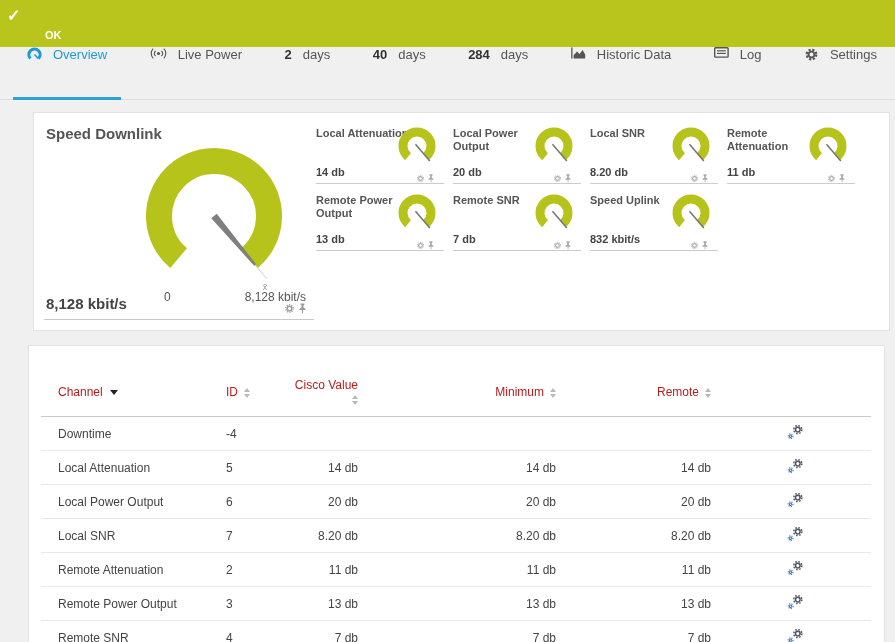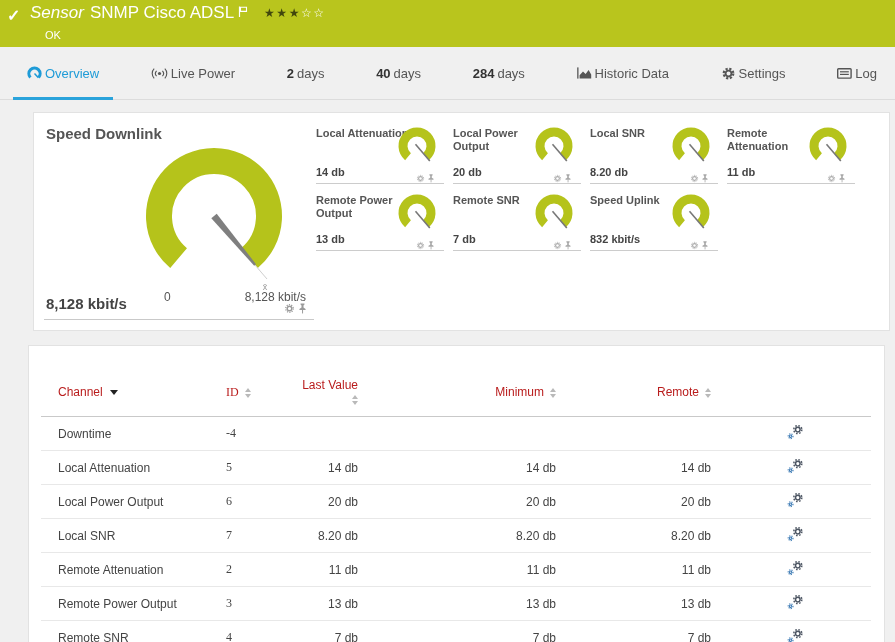--- a/index.html
+++ b/index.html
@@ -11,28 +11,28 @@
   
   .topbar { position:absolute; left:0; top:0; width:895px; height:47px; background:#b9c51d; color:#fff; }
   .topbar .check { position:absolute; left:7px; top:6px; font-size:16px; font-weight:bold; }
   .titleline { position:absolute; left:30px; top:3px; display:flex; align-items:flex-start; }
   .kind { font-size:17px; font-style:italic; margin-right:6px; }
   .sensor-title { font-size:17px; }
   .flagwrap { margin-left:4px; margin-top:1px; }
   .stars { margin-left:16px; margin-top:3px; font-size:12px; letter-spacing:1.5px; }
   .stars .filled { color:#41470d; }
   .stars .empty { color:#ffffff; }
-  .okline { position:absolute; left:45px; top:29px; font-size:11px; font-weight:normal; }
+  .okline { position:absolute; left:45px; top:29px; font-size:11px; font-weight:bold; }
   
   .tabbar {
     position:absolute; left:0; top:47px; width:895px; height:53px;
     background:#f0f0f0; border-bottom:1px solid #dcdcdc;
     display:flex; justify-content:space-between; align-items:stretch; padding:0 4px 0 13px;
   }
-  .tab { position:relative; display:flex; align-items:center; gap:3px; padding:0 14px; font-size:13px; color:#555; cursor:pointer; white-space:nowrap; }
+  .tab { position:relative; display:flex; align-items:flex-start; gap:11px; padding:0 14px; font-size:13px; color:#555; cursor:pointer; white-space:nowrap; }
   .tab .num { font-weight:bold; color:#333; }
   .tab.active { color:#1e9bd7; }
   .tab.active .underline { position:absolute; left:0; right:0; bottom:-1px; height:3px; background:#2aa3db; }
   .tab svg { flex:0 0 auto; }
   
   .panel { position:absolute; background:#fff; border:1px solid #e2e2e2; }
   .panel-gauges { left:33px; top:112px; width:857px; height:219px; }
   .panel-table  { left:28px; top:345px; width:857px; height:312px; }
   
   .mg { position:absolute; left:0; top:0; width:282px; height:100%; }
@@ -49,47 +49,34 @@
   .mini-title { position:absolute; left:0; top:2px; width:94px; font-size:11px; font-weight:bold; color:#555; line-height:1.15; }
   .mini-svg { position:absolute; right:13px; top:1px; }
   .mini-value { position:absolute; left:0; top:41px; font-size:11px; font-weight:bold; color:#444; }
   .mini-line { position:absolute; left:0; top:58px; width:128px; border-top:1px solid #cccccc; }
   .mini-icons { position:absolute; left:100px; top:49px; display:flex; gap:2px; }
   
   table.channels { border-collapse:collapse; margin:26px 0 0 12px; width:830px; font-size:12px; color:#444; table-layout:fixed; }
   table.channels th { font-weight:normal; color:#b91c1c; text-align:left; padding:6px 0 10px; border-bottom:1px solid #c9c9c9; cursor:pointer; }
   table.channels td { border-bottom:1px solid #e8e8e8; padding:7px 0; }
   .col-channel { padding-left:17px !important; }
-  .col-id { padding-left:15px !important;font-family:Liberation Serif, serif; }
+  .col-id { padding-left:15px !important; }
   .num-col { text-align:right !important; padding-right:8px !important; }
   .icon-col { text-align:center !important; }
   .sort-stack { display:inline-flex; flex-direction:column; margin-left:6px; vertical-align:middle; }
   .tri-up { width:0; height:0; border-left:3.5px solid transparent; border-right:3.5px solid transparent; border-bottom:4px solid #b9b9b9; margin-bottom:2px; }
   .tri-dn { width:0; height:0; border-left:3.5px solid transparent; border-right:3.5px solid transparent; border-top:4px solid #b9b9b9; }
   .tri-active { display:inline-block; width:0; height:0; border-left:4px solid transparent; border-right:4px solid transparent; border-top:5px solid #222; margin-left:7px; vertical-align:middle; }
   .gear-pin svg { vertical-align:top; }
 </style>
 </head>
 <body>
 
 <div class="topbar">
   <span class="check">✓</span>
-  <div class="titleline">
-    <span class="kind">Sensor</span>
-    <span class="sensor-title">SNMP Cisco ADSL</span>
-    <span class="flagwrap">
-      <svg width="10" height="12" viewBox="0 0 10 12">
-        <line x1="1.5" y1="0.5" x2="1.5" y2="11" stroke="#fff" stroke-width="1.2"></line>
-        <path d="M2.5 1.2h6v4.2h-6z" fill="none" stroke="#fff" stroke-width="1.1"></path>
-      </svg>
-    </span>
-    <span class="stars">
-      <span class="filled">★★★</span><span class="empty">☆☆</span>
-    </span>
-  </div>
   <div class="okline">OK</div>
 </div>
 
 <div class="tabbar">
   <div class="tab active">
     <svg width="15" height="15" viewBox="0 0 15 15">
       <path d="M3.4 11.5 A5.6 5.6 0 1 1 11.6 11.5" fill="none" stroke="#1e9bd7" stroke-width="3.1"></path>
       <line x1="7.5" y1="7.5" x2="11.4" y2="11.7" stroke="#1e9bd7" stroke-width="1.5"></line>
     </svg>
     <span>Overview</span>
@@ -118,33 +105,33 @@
     <span>days</span>
   </div>
   <div class="tab">
     <svg width="15" height="12" viewBox="0 0 15 12">
       <rect x="0.2" y="0.4" width="1.3" height="11.2" fill="#555"></rect>
       <path d="M2.6 11.4V8.3L6 4.4l2.6 2.7 3-4.1 2.6 4.6v3.8z" fill="#555"></path>
     </svg>
     <span>Historic Data</span>
   </div>
   <div class="tab">
-    <svg width="15" height="15" viewBox="0 0 15 15">
-      <circle cx="7.5" cy="7.5" r="4.8" fill="none" stroke="#555" stroke-width="2.2" stroke-dasharray="2.2 1.6"></circle>
-      <circle cx="7.5" cy="7.5" r="2.9" fill="none" stroke="#555" stroke-width="1.8"></circle>
-    </svg>
-    <span>Settings</span>
-  </div>
-  <div class="tab">
     <svg width="15" height="11" viewBox="0 0 15 11">
       <rect x="0.7" y="0.7" width="13.4" height="9.4" rx="0.8" fill="none" stroke="#555" stroke-width="1.4"></rect>
       <rect x="3" y="3.2" width="8.8" height="1.2" fill="#555"></rect>
       <rect x="3" y="5.8" width="8.8" height="1.2" fill="#555"></rect>
     </svg>
     <span>Log</span>
+  </div>
+  <div class="tab">
+    <svg width="15" height="15" viewBox="0 0 15 15">
+      <circle cx="7.5" cy="7.5" r="4.8" fill="none" stroke="#555" stroke-width="2.2" stroke-dasharray="2.2 1.6"></circle>
+      <circle cx="7.5" cy="7.5" r="2.9" fill="none" stroke="#555" stroke-width="1.8"></circle>
+    </svg>
+    <span>Settings</span>
   </div>
 </div>
 
 <div class="panel panel-gauges">
 
   <div class="mg">
     <div class="mg-title">Speed Downlink</div>
     <svg class="mg-svg" width="170" height="158" viewBox="0 0 170 158">
       <path d="M 49.6 120.1 A 55 55 0 1 1 120.4 120.1" fill="none" stroke="#b5c31b" stroke-width="26"></path>
       <polygon points="87.7,75.7 82.3,80.3 125.2,127.8 127,126.2" fill="#7f7f7f"></polygon>
@@ -321,21 +308,21 @@
         <th class="col-channel">
           <span>Channel</span><span class="tri-active"></span>
         </th>
         <th class="col-id">
           <span>ID</span><span class="sort-stack">
               <span class="tri-up"></span>
               <span class="tri-dn"></span>
             </span>
         </th>
         <th class="num-col">
-          <span>Last Value</span><span class="sort-stack">
+          <span>Cisco Value</span><span class="sort-stack">
               <span class="tri-up"></span>
               <span class="tri-dn"></span>
             </span>
         </th>
         <th class="num-col">
           <span>Minimum</span><span class="sort-stack">
               <span class="tri-up"></span>
               <span class="tri-dn"></span>
             </span>
         </th>

